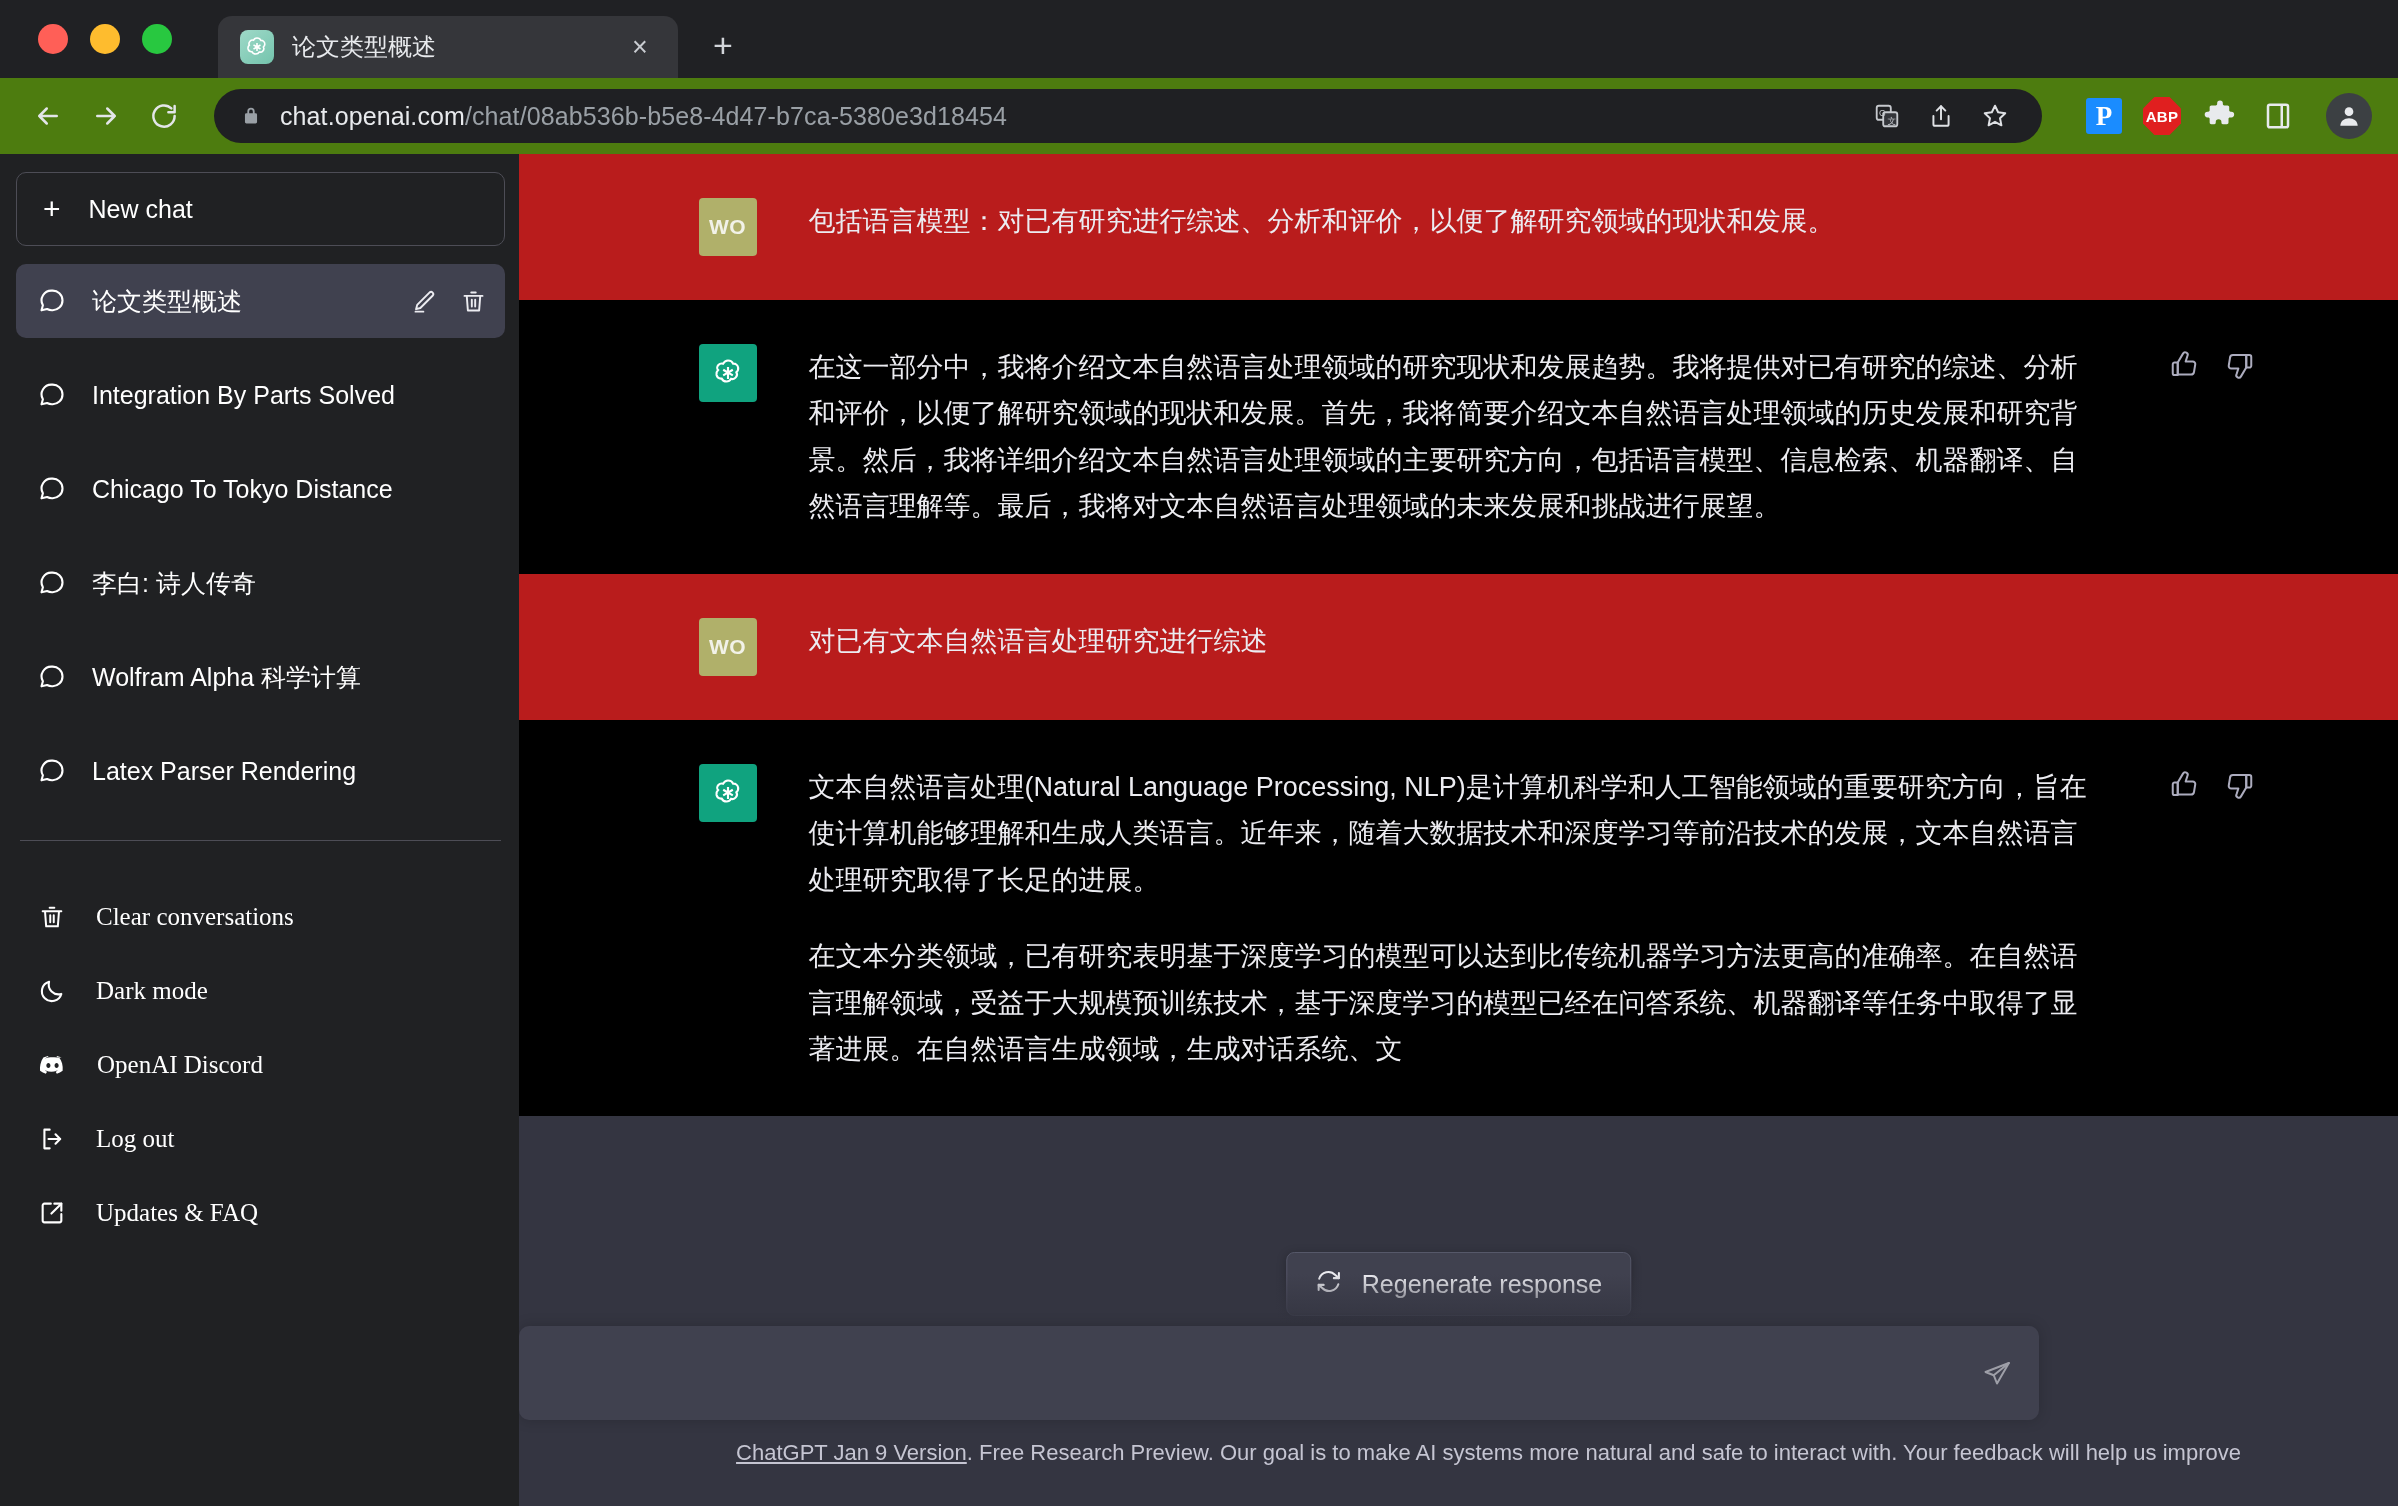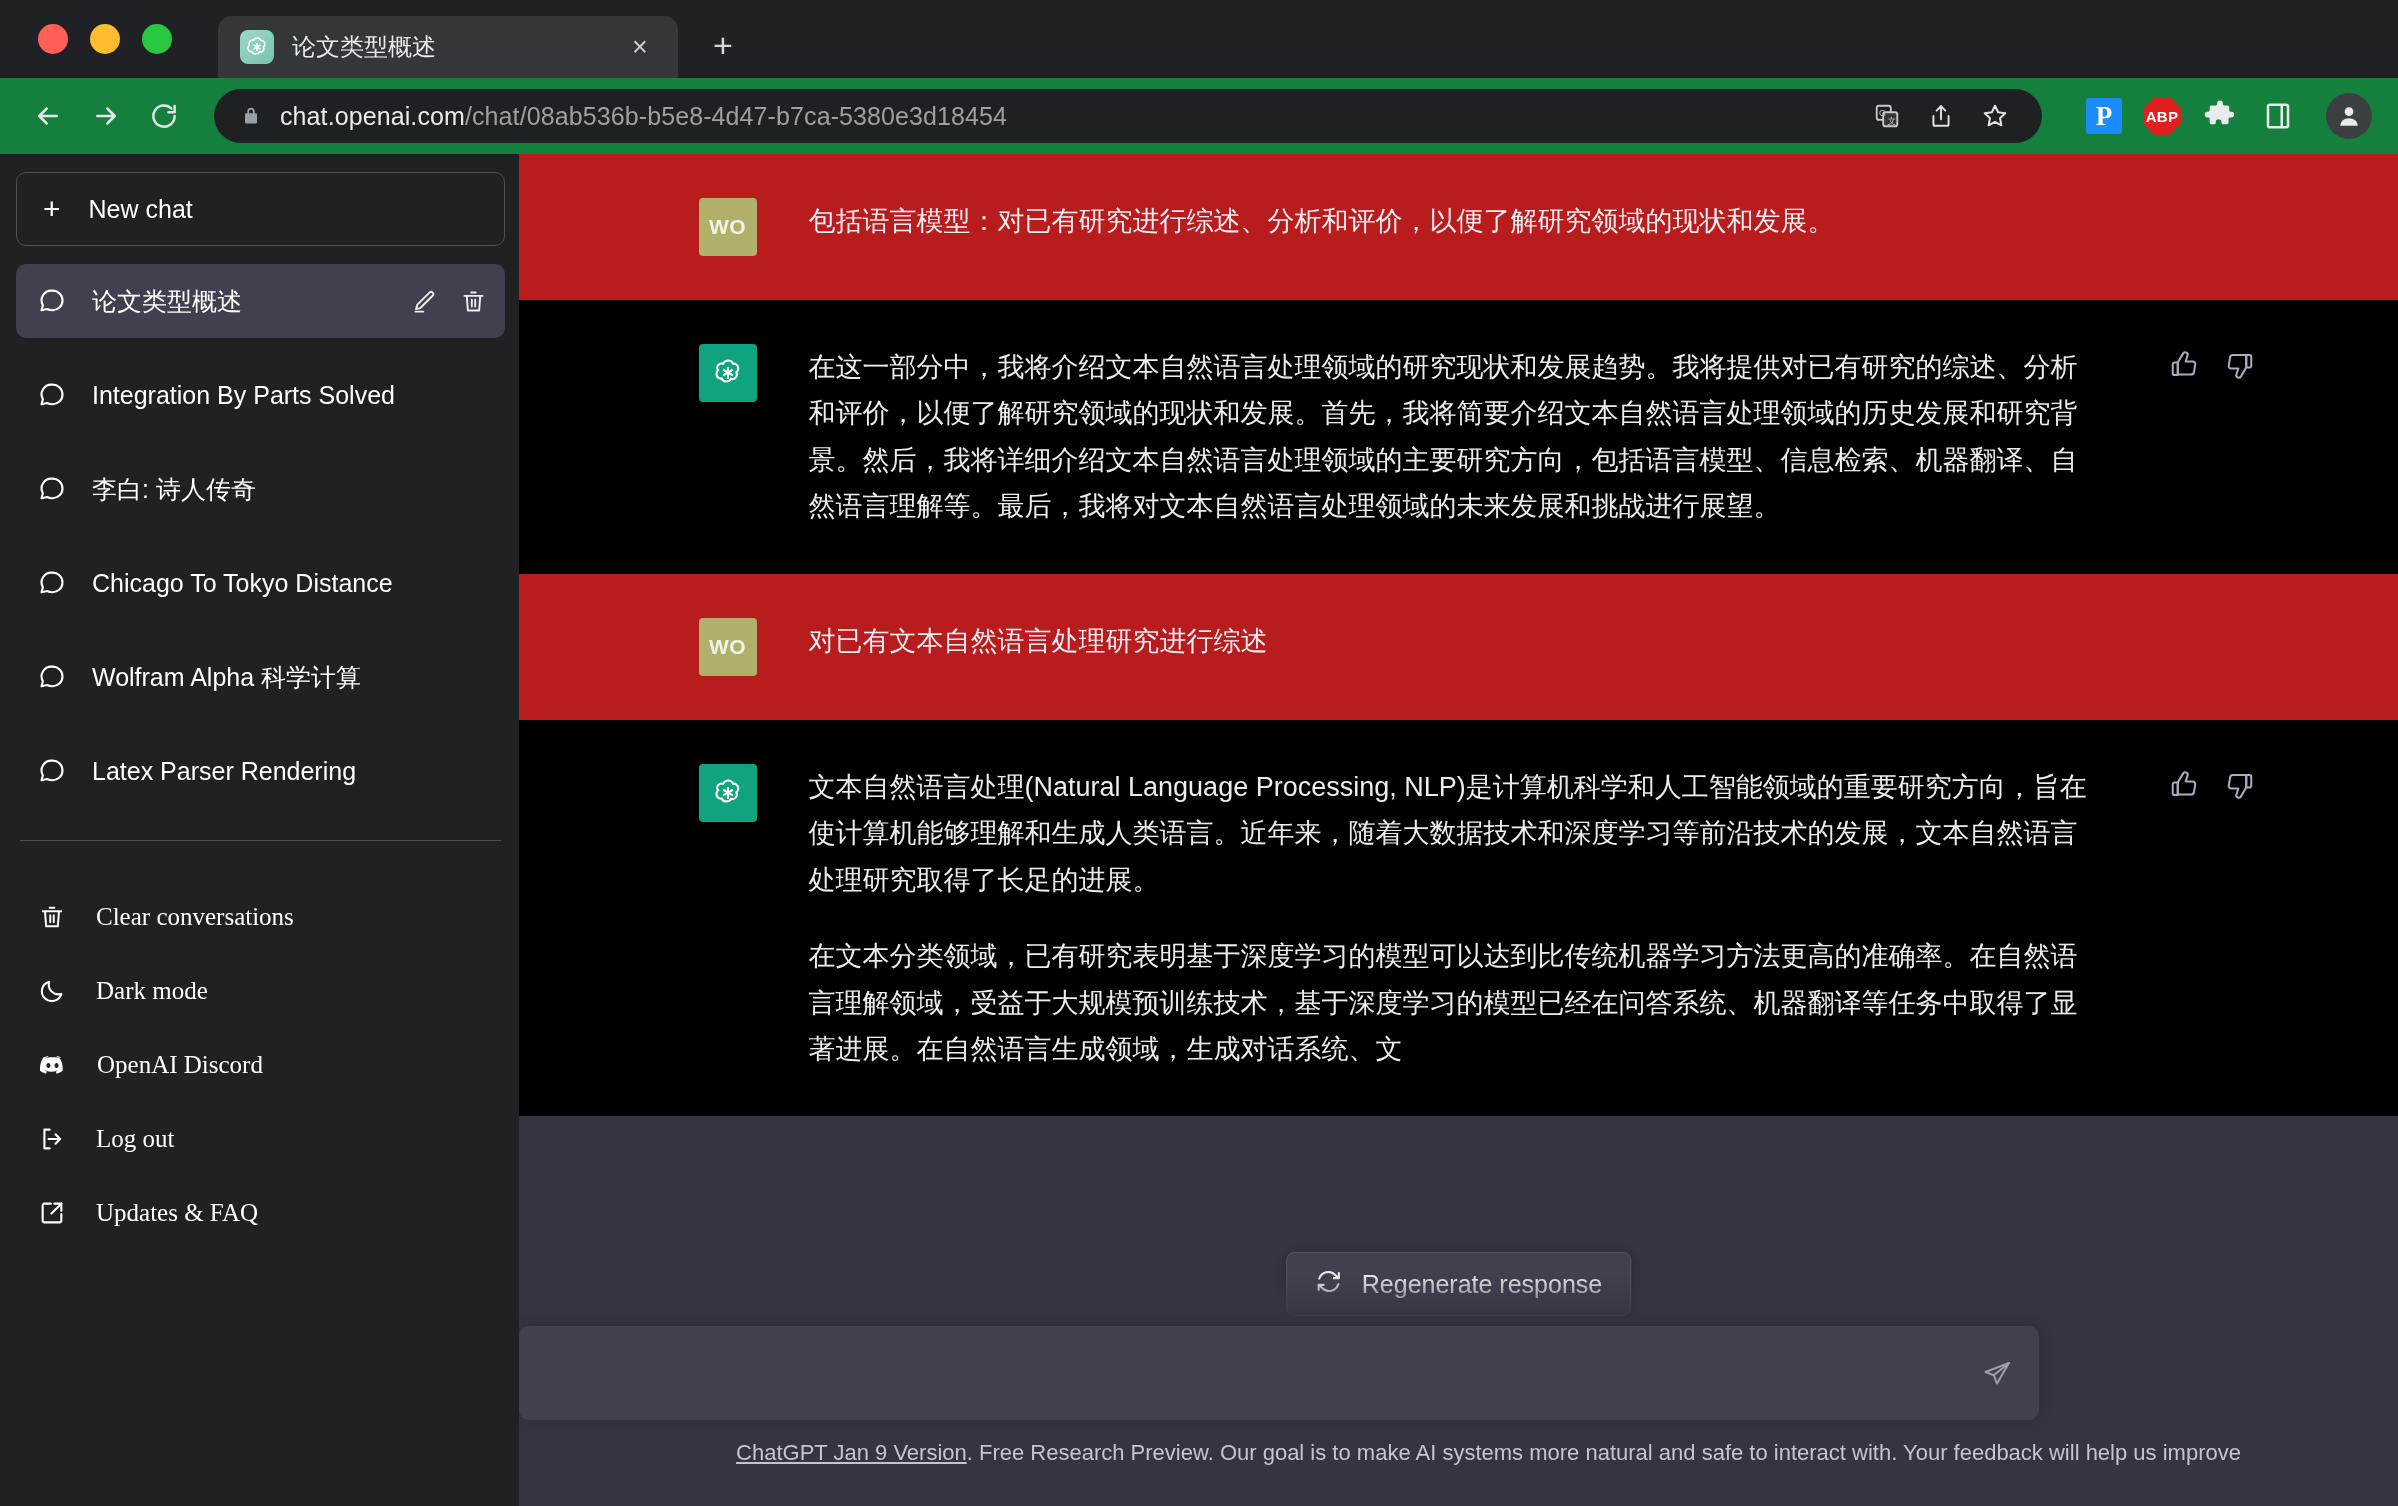--- a/index.html
+++ b/index.html
@@ -41,21 +41,21 @@
     width:36px; height:36px; display:flex; align-items:center; justify-content:center;
     color:#c9ccd1; font-size:27px; line-height:1; flex:0 0 auto;
   }
   .newtab {
     width:46px; height:46px; margin:0 0 10px 22px;
     display:flex; align-items:center; justify-content:center;
     color:#d2d5da; font-size:34px; line-height:1; font-weight:300;
   }
 
   .navbar {
-    height:76px; background:#15803d;
+    height:76px; background:#4d7c0f;
     display:flex; align-items:center; padding:0 26px 0 22px; gap:6px;
   }
   .navbtn {
     width:52px; height:52px; border-radius:50%;
     display:flex; align-items:center; justify-content:center;
     color:#e3e5e8; flex:0 0 auto;
   }
   .omnibox {
     flex:1; height:54px; background:#1f2023; border-radius:27px;
     display:flex; align-items:center; padding:0 22px 0 26px; margin:0 16px 0 18px;
@@ -336,30 +336,30 @@
             </span>
           <span class="lbl">Integration By Parts Solved</span>
         </div>
 
         <div class="conv">
           <span class="ic">
               <svg width="28" height="28" viewBox="0 0 24 24" fill="none" stroke="currentColor" stroke-width="1.8" stroke-linecap="round" stroke-linejoin="round">
                 <path d="M21 11.5a8.4 8.4 0 0 1-9 8.4 9 9 0 0 1-4.2-1L3 20l1.2-4.3A8.4 8.4 0 0 1 12 3.1a8.4 8.4 0 0 1 9 8.4z"></path>
               </svg>
             </span>
-          <span class="lbl">李白: 诗人传奇</span>
+          <span class="lbl">Chicago To Tokyo Distance</span>
         </div>
 
         <div class="conv">
           <span class="ic">
               <svg width="28" height="28" viewBox="0 0 24 24" fill="none" stroke="currentColor" stroke-width="1.8" stroke-linecap="round" stroke-linejoin="round">
                 <path d="M21 11.5a8.4 8.4 0 0 1-9 8.4 9 9 0 0 1-4.2-1L3 20l1.2-4.3A8.4 8.4 0 0 1 12 3.1a8.4 8.4 0 0 1 9 8.4z"></path>
               </svg>
             </span>
-          <span class="lbl">Chicago To Tokyo Distance</span>
+          <span class="lbl">李白: 诗人传奇</span>
         </div>
 
         <div class="conv">
           <span class="ic">
               <svg width="28" height="28" viewBox="0 0 24 24" fill="none" stroke="currentColor" stroke-width="1.8" stroke-linecap="round" stroke-linejoin="round">
                 <path d="M21 11.5a8.4 8.4 0 0 1-9 8.4 9 9 0 0 1-4.2-1L3 20l1.2-4.3A8.4 8.4 0 0 1 12 3.1a8.4 8.4 0 0 1 9 8.4z"></path>
               </svg>
             </span>
           <span class="lbl">Wolfram Alpha 科学计算</span>
         </div>

